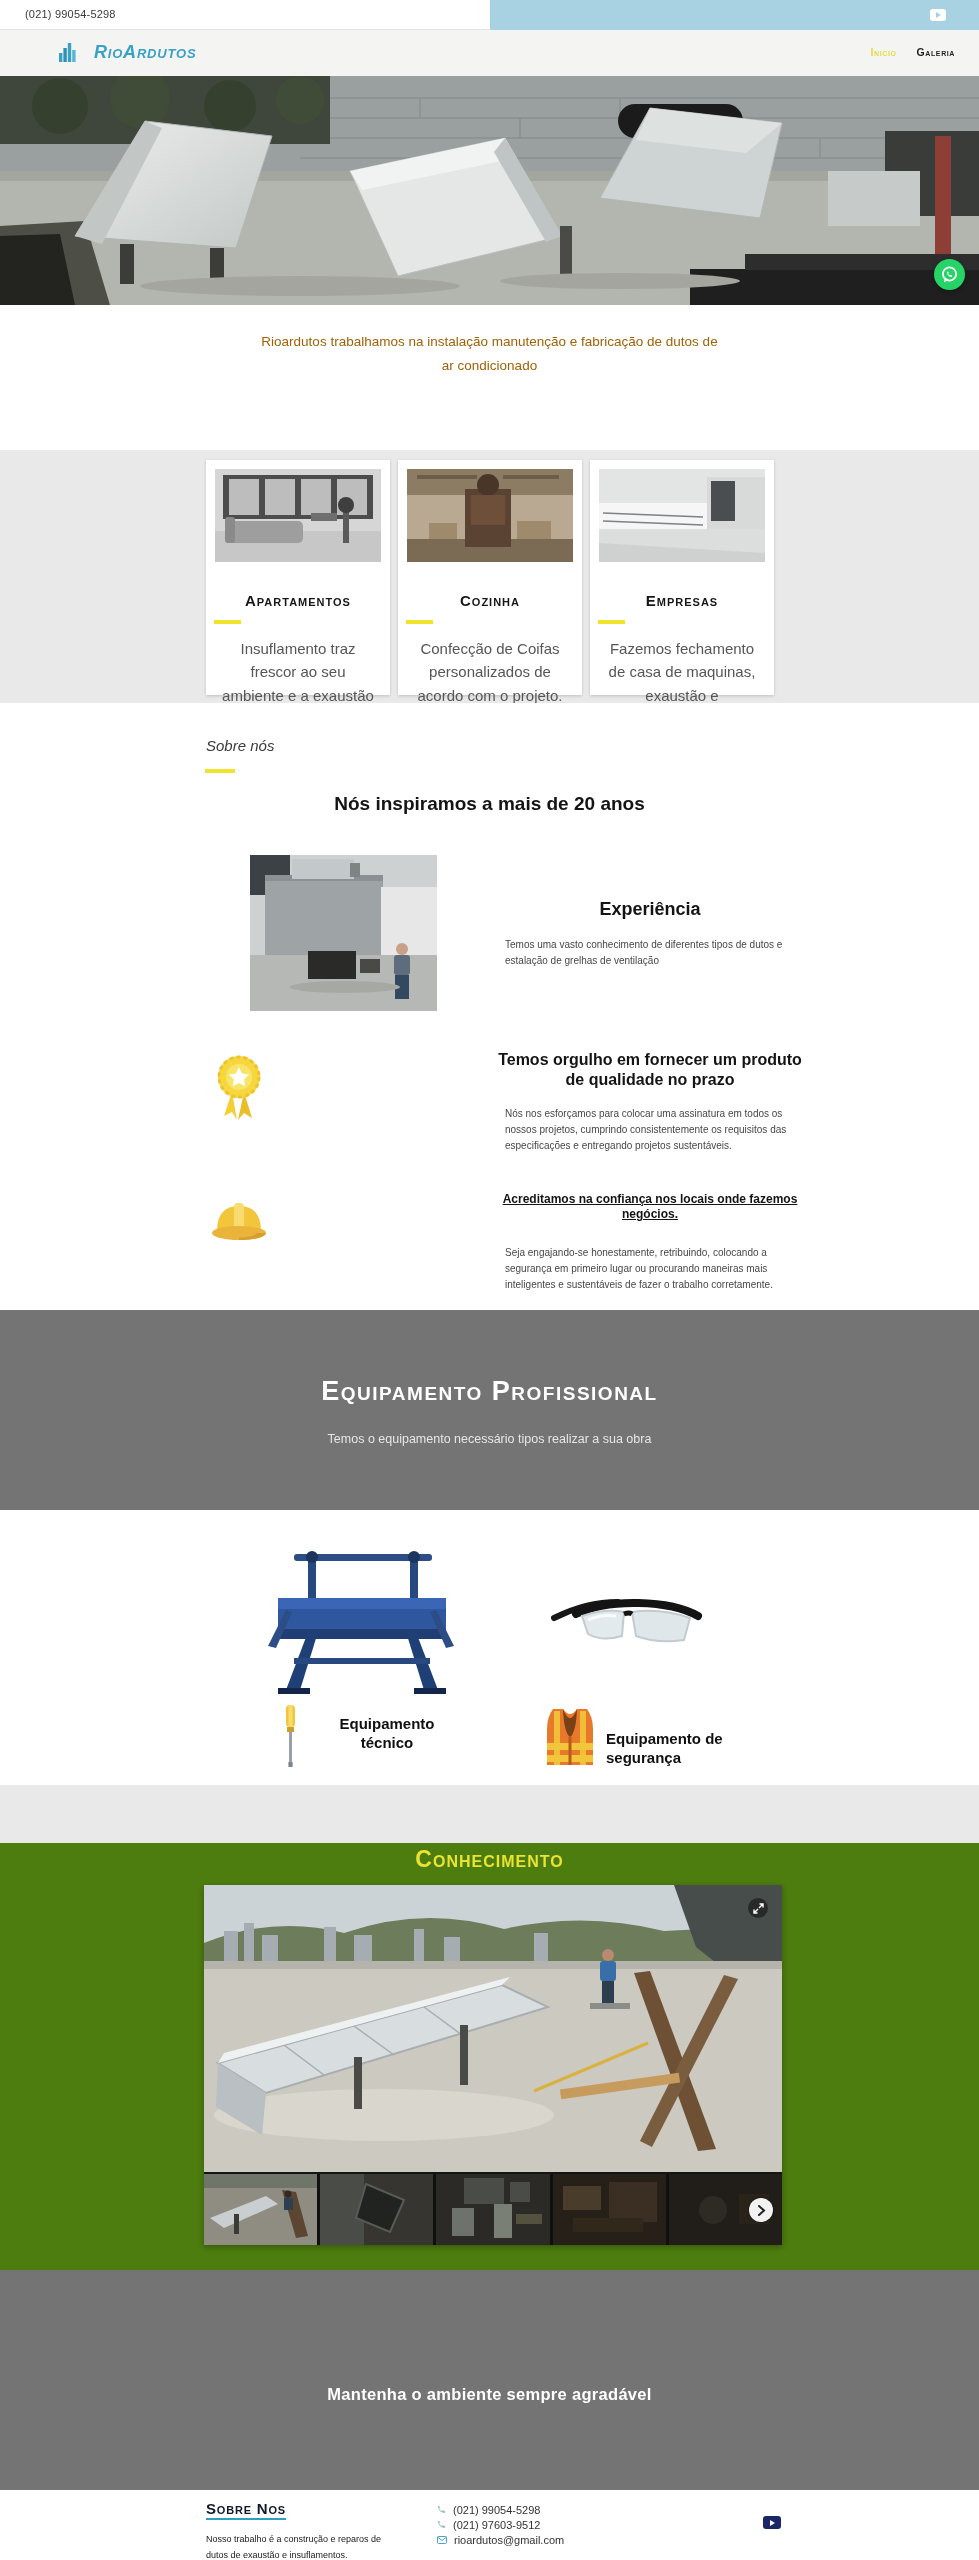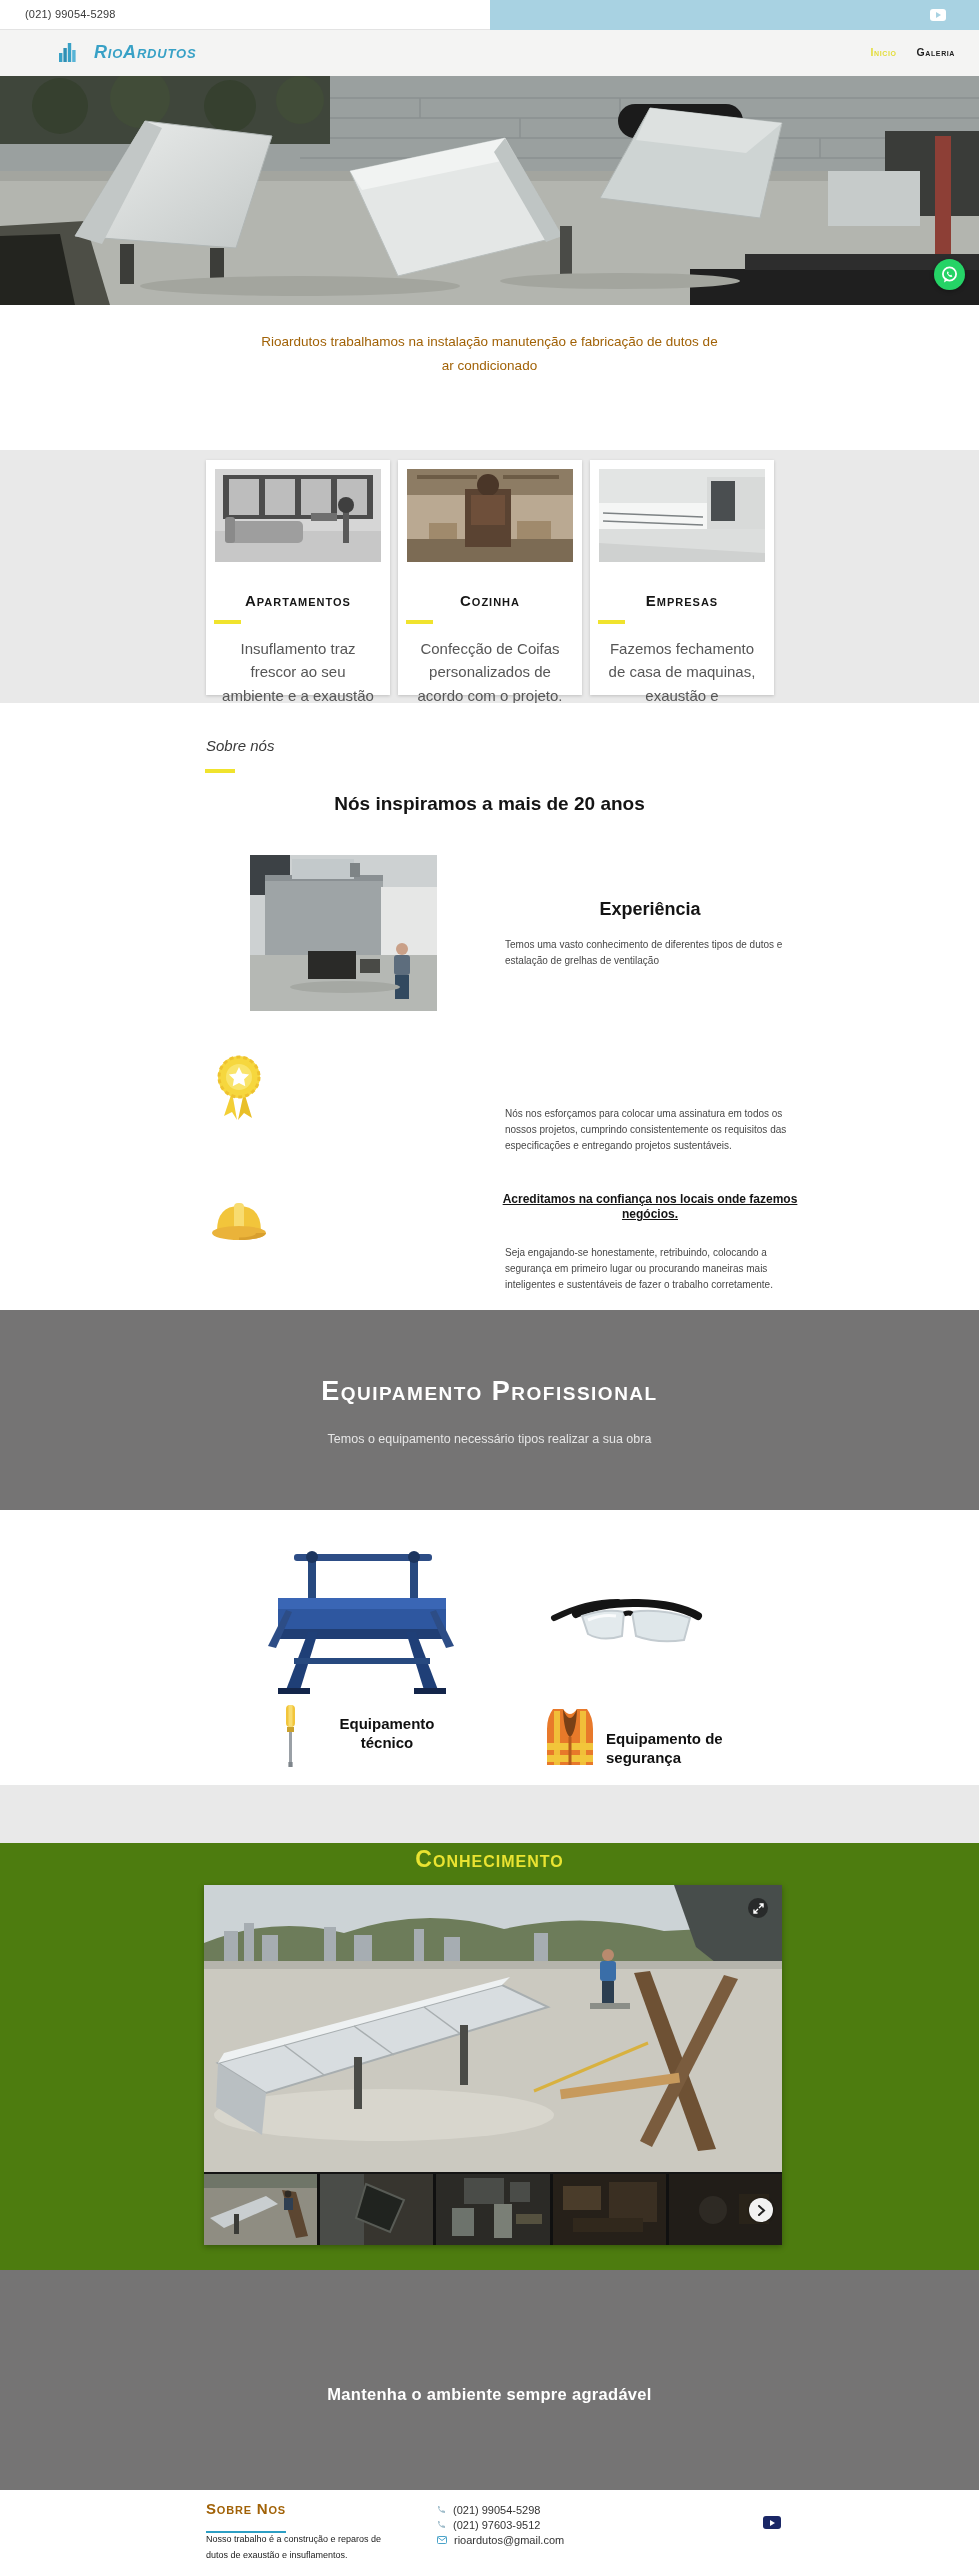--- a/index.html
+++ b/index.html
@@ -83,21 +83,21 @@
   .filmstrip { position:absolute; left:0; top:289px; width:578px; height:71px; display:flex; gap:3px; background:#101010; }
   .thumb { flex:1; overflow:hidden; cursor:pointer; }
   .next-btn { position:absolute; right:9px; top:313px; width:24px; height:24px; border-radius:50%; background:#f2f2f2; display:flex; align-items:center; justify-content:center; cursor:pointer; box-shadow:0 0 3px rgba(0,0,0,.4); }
 
   
   .quote-banner { position:absolute; left:0; top:2270px; width:979px; height:220px; background:#757474; }
   .quote-text { position:absolute; left:0; top:115px; width:979px; text-align:center; color:#ffffff; font-weight:bold; font-size:16.5px; letter-spacing:.3px; }
 
   
   .footer { position:absolute; left:0; top:2490px; width:979px; height:70px; background:#ffffff; }
-  .footer-title { position:absolute; left:206px; top:10px; font-variant:small-caps; font-weight:bold; font-size:15px; letter-spacing:.8px; color:#a16207; border-bottom:2px solid #2d9fc4; padding-bottom:14px; cursor:pointer; font-stretch:condensed; }
+  .footer-title { position:absolute; left:206px; top:10px; font-variant:small-caps; font-weight:bold; font-size:15px; letter-spacing:.8px; color:#0f172a; border-bottom:2px solid #2d9fc4; padding-bottom:1px; cursor:pointer; font-stretch:condensed; }
   .footer-text { position:absolute; left:206px; top:42px; width:178px; font-size:9px; line-height:1.75; color:#222222; font-stretch:condensed; }
   .contact { position:absolute; left:437px; top:12px; }
   .contact-row { display:flex; align-items:center; gap:7px; height:15px; font-size:11px; color:#333333; }
   .footer-yt { position:absolute; left:763px; top:26px; width:18px; height:13px; background:#1a2766; border-radius:3px; display:flex; align-items:center; justify-content:center; cursor:pointer; }
   .footer-yt .tri { width:0; height:0; border-left:5px solid #ffffff; border-top:3.5px solid transparent; border-bottom:3.5px solid transparent; margin-left:1px; }
 </style>
 </head>
 <body>
 
 <div class="page">
@@ -284,20 +284,21 @@
     <div class="medal-wrap">
       <svg width="52" height="68" viewBox="0 0 52 68">
         <polygon points="18,38 10,62 18,58 23,66" fill="#f3cf35"></polygon>
         <polygon points="30,38 38,64 30,59 24,66" fill="#e9bf28"></polygon>
         <circle cx="25" cy="23" r="21" fill="#f6d73e"></circle>
         <circle cx="25" cy="23" r="20" fill="none" stroke="#eec22f" stroke-width="3" stroke-dasharray="4 3"></circle>
         <circle cx="25" cy="23" r="13" fill="#f9e46a"></circle>
         <path d="M25 13 l3.1 6.4 7 1 -5 4.9 1.2 7 -6.3-3.3 -6.3 3.3 1.2-7 -5-4.9 7-1 Z" fill="#ffffff"></path>
       </svg>
     </div>
+    <div class="f-title f2-title">Temos orgulho em fornecer um produto de qualidade no prazo</div>
     <div class="f-text f2-text">Nós nos esforçamos para colocar uma assinatura em todos os nossos projetos, cumprindo consistentemente os requisitos das especificações e entregando projetos sustentáveis.</div>
 
     <div class="hat-wrap">
       <svg width="58" height="48" viewBox="0 0 58 48">
         <path d="M7 34 Q7 9 29 9 Q51 9 51 34 Z" fill="#f2c53b"></path>
         <rect x="24" y="6" width="10" height="28" rx="4" fill="#f8dc70"></rect>
         <ellipse cx="29" cy="36" rx="27" ry="7" fill="#eab33a"></ellipse>
         <path d="M29 43 a27 7 0 0 0 27-7 l-10 0 a17 4.5 0 0 1 -17 4.5 Z" fill="#d89f2e"></path>
       </svg>
     </div>

